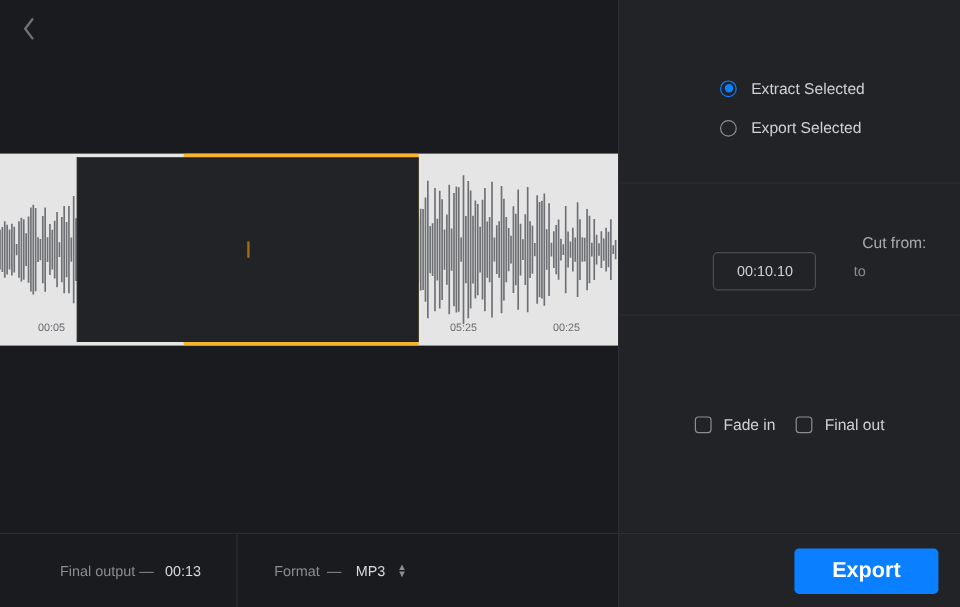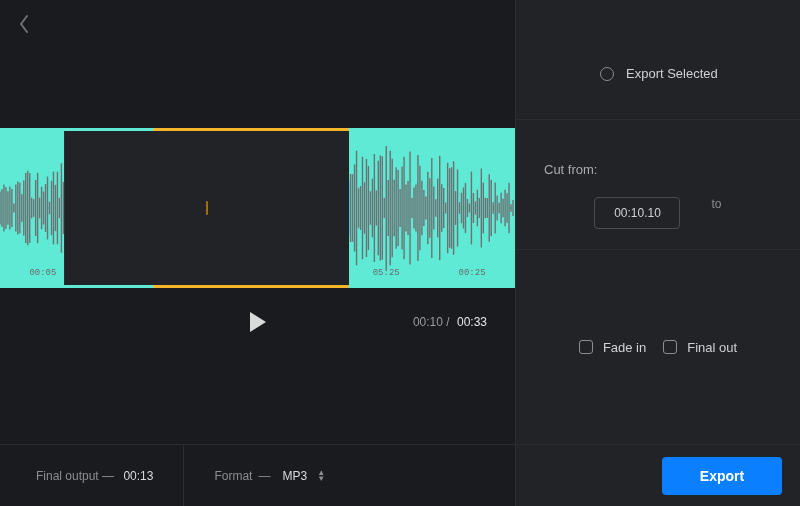--- a/index.html
+++ b/index.html
@@ -2,55 +2,55 @@
 <html><head>
 <meta charset="utf-8">
 <style>
   * { box-sizing: border-box; margin: 0; padding: 0; }
   html, body { width: 800px; height: 506px; background: #1a1b1e; font-family: Arial, Helvetica, sans-serif; color: #aeb0b4; overflow: hidden; }
   .app { display: flex; flex-direction: column; height: 506px; }
   .main { display: flex; flex: 1; min-height: 0; }
   .left { flex: 1; display: flex; flex-direction: column; padding: 0; position: relative; }
   .back { position: absolute; top: 14px; left: 14px; width: 20px; height: 20px; display:flex; align-items:center; justify-content:center; cursor:pointer;}
   .back svg { width: 12px; height: 20px; }
-  .wave-area { margin-top: 128px; height: 160px; background: #5eead4; position: relative; overflow: hidden; font-family: Liberation Mono, monospace; }
+  .wave-area { margin-top: 128px; height: 160px; background: #e5e5e5; position: relative; overflow: hidden; }
   .wave-canvas { position: absolute; inset:0; }
   .timeline-ticks { position:absolute; left:0; right:0; bottom:4px; height:16px; display:flex; justify-content:space-around; font-size:9px; color:#6a6c70; pointer-events:none;}
   .timeline-ticks span { display:block; text-align:center; }
   .sel { position:absolute; top:0; bottom:0; border:3px solid #f6b52a; border-radius:2px; }
   .sel-handle { position:absolute; top:0; bottom:0; width:6px; background:#f6b52a; display:flex; align-items:center; justify-content:center;}
   .sel-handle.left { left:-3px; }
   .sel-handle.right { right:-3px; }
   .sel-handle::before { content:""; width:2px; height:14px; background:#9d6f0f; border-radius:1px;}
   .controls { display:flex; align-items:center; justify-content:center; position:relative; margin-top:16px; height:36px;}
   .play { width:0; height:0; border-left:16px solid #d9dadc; border-top:10px solid transparent; border-bottom:10px solid transparent; cursor:pointer;}
   .time-readout { position:absolute; right:28px; font-size:12px; color:#9a9ca0;}
   .time-readout .total { color:#e6e7ea; margin-left:4px;}
   .right { width: 285px; background:#222327; border-left:1px solid #2c2d31; display:flex; flex-direction:column; }
   .opt-group { padding: 48px 28px 20px 28px; border-bottom:1px solid #2c2d31;}
   .radio-row { display:flex; align-items:center; margin:18px 0 18px 56px; cursor:pointer; font-size:13px; color:#cfd1d4;}
   .radio { width:14px; height:14px; border-radius:50%; border:1.5px solid #8b8d91; margin-right:12px; display:flex; align-items:center; justify-content:center;}
   .radio.checked { border-color:#0a7fff;}
   .radio.checked::after { content:""; width:7px; height:7px; border-radius:50%; background:#0a7fff;}
   .cut-group { padding: 42px 28px 20px; border-bottom:1px solid #2c2d31; flex: 0 0 auto; }
-  .cut-title { text-align:left; font-size:13px; color:#a9abaf; margin-bottom:20px;}
-  .cut-inputs { display:flex; align-items:flex-start; justify-content:center; gap:8px;}
+  .cut-title { text-align:right; font-size:13px; color:#a9abaf; }
+  .cut-inputs { display:flex; align-items:center; justify-content:center; gap:8px;}
   .tbox { width:86px; height:32px; border:1px solid #4a4c50; border-radius:4px; background:transparent; color:#cfd1d4; text-align:center; font-size:12px; line-height:30px;}
   .to-label { font-size:12px; color:#8b8d91;margin-left:23px;}
   .fade-group { padding: 30px 28px; display:flex; align-items:center; justify-content:center; gap:17px; flex:1;text-align:right;}
   .chk-row { display:flex; align-items:center; gap:10px; cursor:pointer; font-size:13px; color:#cfd1d4;}
   .chk { width:14px; height:14px; border:1.5px solid #8b8d91; border-radius:3px;}
   .bottom { height:62px; border-top:1px solid #2c2d31; display:flex; align-items:center; background:#1a1b1e;}
-  .meta { display:flex; align-items:center; gap:30px; padding-left:36px; font-size:12px; color:#8b8d91; flex:1;}
+  .meta { display:flex; align-items:center; gap:30px; padding-left:36px; font-size:12px; color:#8b8d91; flex:1;margin-left:14px;}
   .meta .val { color:#d9dadc; margin-left:6px;}
   .meta .sep-col { width:1px; height:62px; background:#2c2d31;}
   .format-sel { display:flex; align-items:center; gap:6px; cursor:pointer;}
   .chevrons { display:flex; flex-direction:column; line-height:6px; font-size:8px; color:#8b8d91; margin-left:4px;}
   .export-wrap { width:285px; height:62px; display:flex; align-items:center; justify-content:flex-end; padding-right:18px; border-left:1px solid #2c2d31; background:#222327;}
-  .export-btn { width:120px; height:38px; background:#0a7fff; color:#fff; border:none; border-radius:4px; font-weight:600; font-size:14px; cursor:pointer;}
+  .export-btn { width:120px; height:38px; background:#0a7fff; color:#fff; border:none; border-radius:4px; font-weight:600; font-size:18px; cursor:pointer;}
 </style>
 </head>
 <body>
 
 <div class="app">
   <div class="main">
     <div class="left">
       <div class="back">
         <svg viewBox="0 0 12 20">
             <path d="M9 2 L3 10 L9 18" stroke="#6e7074" stroke-width="2" fill="none" stroke-linecap="round" stroke-linejoin="round"></path>
@@ -327,32 +327,28 @@
             <span>00:20</span>
             <span>05:25</span>
             <span>00:25</span>
           </div>
         <div class="sel" id="sel" style="left: 153.47px; width: 195.7px;">
           <div class="sel-handle left"></div>
           <div class="sel-handle right"></div>
         </div>
       </div>
 
-      <div class="controls">
-        <div class="play"></div>
-        <div class="time-readout">
-          <span>00:10</span>
-          <span>/</span>
-          <span class="total">00:33</span>
-        </div>
-      </div>
     </div>
 
     <div class="right">
       <div class="opt-group">
+        <div class="radio-row">
+          <span class="radio checked"></span>
+          <span>Extract Selected</span>
+        </div>
         <div class="radio-row">
           <span class="radio"></span>
           <span>Export Selected</span>
         </div>
       </div>
 
       <div class="cut-group">
         <div class="cut-title">Cut from:</div>
         <div class="cut-inputs">
           <div class="tbox">00:10.10</div>

